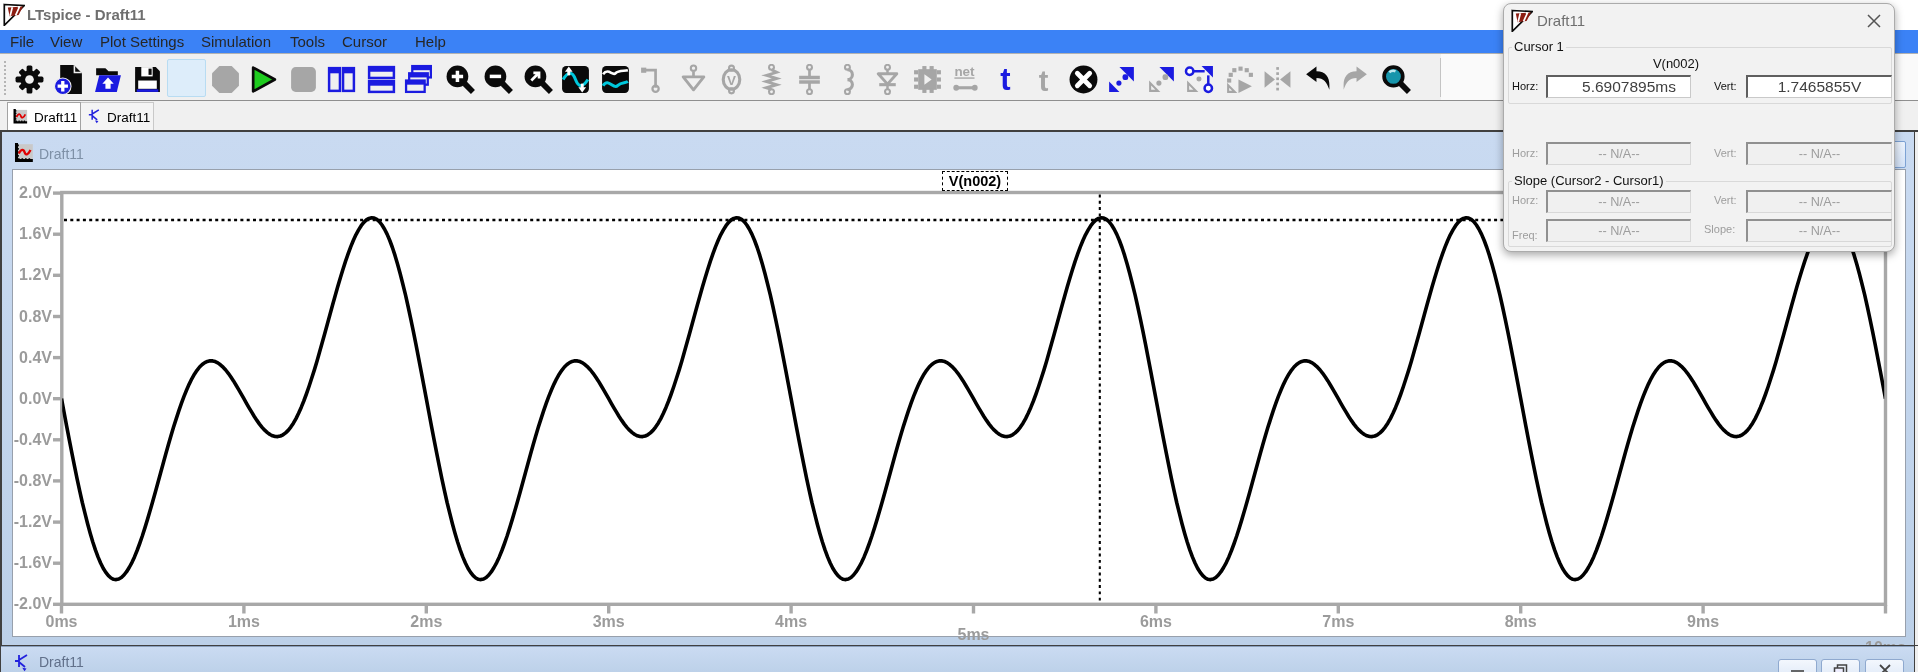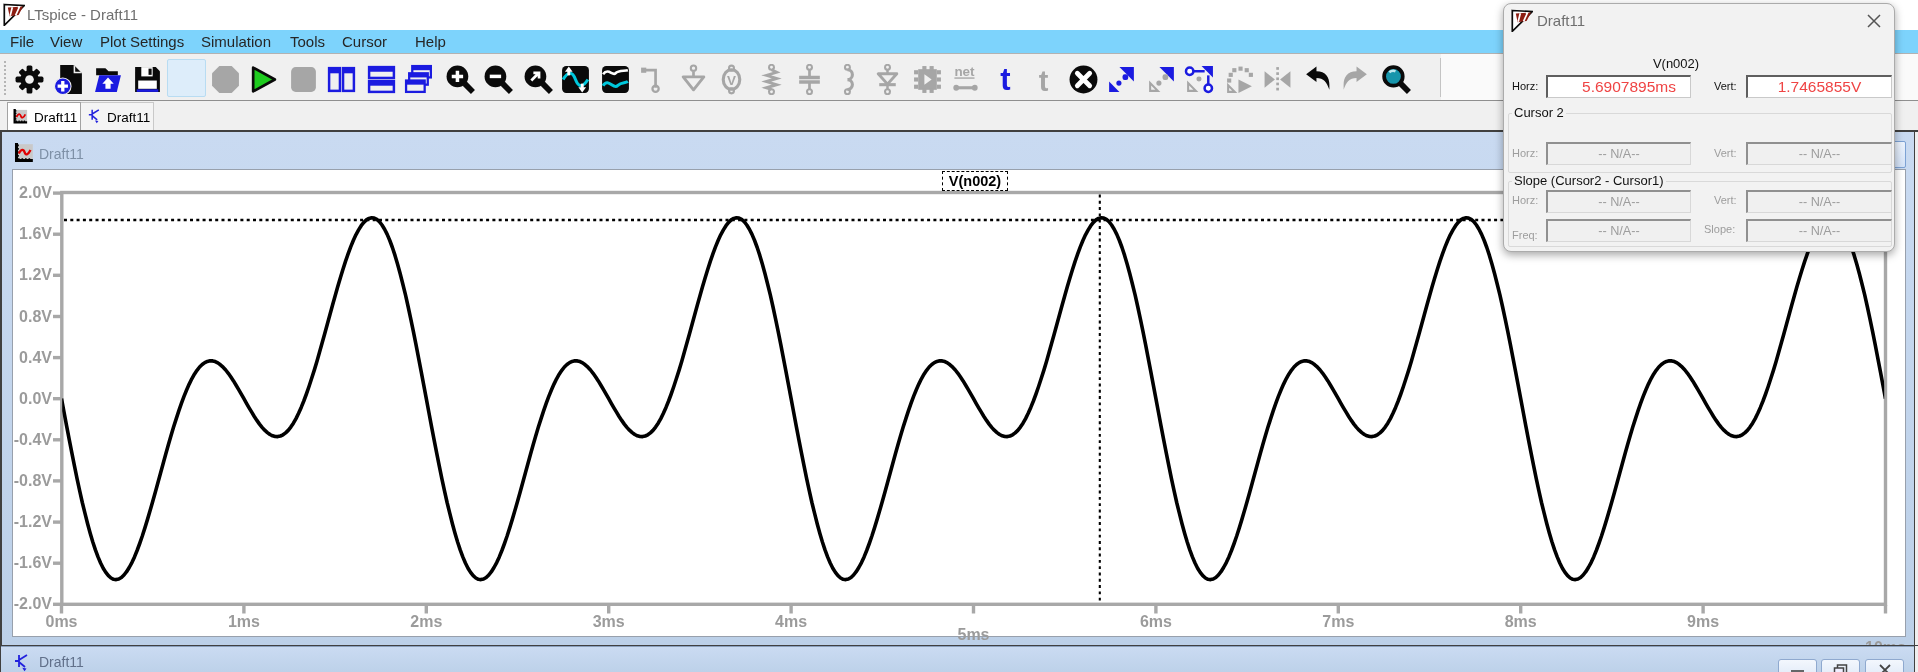--- a/index.html
+++ b/index.html
@@ -3,24 +3,24 @@
 <meta charset="utf-8">
 <style>
 * { margin:0; padding:0; box-sizing:border-box; }
 html,body { width:1918px; height:672px; overflow:hidden; background:#fff;
   font-family:"Liberation Sans", sans-serif; }
 .abs { position:absolute; }
 #win { position:relative; width:1918px; height:672px; background:#fff; }
 
 
 #titlebar { left:0; top:0; width:1918px; height:30px; background:#fff; }
-#titletext { left:27px; top:6px; font-size:15px; color:#6f6f6f; }
-
-
-#menubar { left:0; top:30px; width:1918px; height:24px; background:#7dd3fc; }
+#titletext { left:27px; top:6px; font-size:15px; color:#6f6f6f;font-weight:bold; }
+
+
+#menubar { left:0; top:30px; width:1918px; height:24px; background:#3b82f6; }
 #menubar span { position:absolute; top:3px; font-size:15px; color:#262626; }
 #menuline { left:0; top:53px; width:1918px; height:1px; background:#b2b2b2; }
 
 
 #toolbar { left:0; top:54px; width:1918px; height:46px; background:#f0f0f0; }
 #toolbar-right { left:1441px; top:54px; width:477px; height:46px; background:#fafafa; }
 #tbsep { left:1440px; top:58px; width:1px; height:39px; background:#c4c4c4; }
 #tbgrip { left:4px; top:61px; width:2px; height:34px;
   background-image:repeating-linear-gradient(#b5b5b5 0 2px, #f0f0f0 2px 4px); }
 #toolline { left:0; top:100px; width:1918px; height:1px; background:#8f8f8f; }
@@ -61,21 +61,21 @@
   border:1px solid #ababab; border-radius:8px;
   box-shadow:0 3px 9px rgba(0,0,0,0.35); }
 #dlgtitle { left:33px; top:8px; font-size:15px; color:#6f6f6f; }
 #dlgclose { left:362px; top:9px; width:16px; height:16px; }
 .grp { position:absolute; left:4px; width:384px; border:1px solid #d9d9d9; border-radius:2px; }
 .grplabel { position:absolute; left:3px; top:-9px; background:#f2f2f2; padding:0 2px;
   font-size:13px; color:#111; }
 .dlglab { position:absolute; font-size:11px; color:#111; }
 .dlglab.dis, .navlab { color:#9d9d9d; }
 .tbox { position:absolute; width:145px; height:23px; text-align:center; }
-.tbox.en { background:#fff; color:#ef4444; font-size:15.5px; line-height:20px;
+.tbox.en { background:#fff; color:#404040; font-size:15.5px; line-height:20px;
   border-top:2px solid #5f5f5f; border-left:2px solid #5f5f5f;
   border-right:1px solid #c9c9c9; border-bottom:1px solid #c9c9c9; }
 .tbox.dis { background:#f0f0f0; color:#9d9d9d; font-size:12.7px; line-height:21px;
   border-top:2px solid #909090; border-left:2px solid #909090;
   border-right:1px solid #d8d8d8; border-bottom:1px solid #d8d8d8; }
 
 
 #botline { left:0; top:645px; width:1918px; height:1px; background:#404040; }
 #botbar { left:1px; top:646px; width:1913px; height:26px;
   background:linear-gradient(#cadbf2,#bdd1e9); border-top:1px solid #8aa0bd; }
@@ -447,29 +447,29 @@
     <svg class="abs" style="left:7px;top:5px" width="22" height="23" viewBox="0 0 22 23">
       <path d="M1.3,1.5 L21.2,2.6 L1.3,22.3 Z" fill="#fff" stroke="#0a0a0a" stroke-width="1.7"></path>
       <path d="M4.8,4.6 L20,3.4 L15.6,12 L6.6,13.2 Z" fill="#8d1d12"></path>
       <path d="M9.3,4.2 L7.2,12.8 M14.8,3.8 L16.4,4 L12.6,12.4" stroke="#fff" stroke-width="1.7" fill="none"></path>
     </svg>
     <div class="abs" id="dlgtitle">Draft11</div>
     <svg class="abs" id="dlgclose" viewBox="0 0 16 16">
       <path d="M2,2 L14,14 M14,2 L2,14" stroke="#555" stroke-width="1.5"></path>
     </svg>
 
+    <div class="grp" style="top:43px;height:57px">
+      <span class="grplabel">Cursor 1</span>
+    </div>
     <div class="abs" style="left:112px;top:52px;width:120px;text-align:center;font-size:13px;color:#111">V(n002)</div>
     <div class="dlglab" style="left:8px;top:76px">Horz:</div>
     <div class="tbox en" style="left:42px;top:71px;padding-left:20px">5.6907895ms</div>
     <div class="dlglab" style="left:210px;top:76px">Vert:</div>
     <div class="tbox en" style="left:242px;top:71px;width:146px">1.7465855V</div>
 
-    <div class="grp" style="top:109px;height:60px">
-      <span class="grplabel">Cursor 2</span>
-    </div>
     <div class="dlglab dis" style="left:8px;top:143px">Horz:</div>
     <div class="tbox dis" style="left:42px;top:138px">-- N/A--</div>
     <div class="dlglab dis" style="left:210px;top:143px">Vert:</div>
     <div class="tbox dis" style="left:242px;top:138px;width:146px">-- N/A--</div>
 
     <div class="grp" style="top:177px;height:66px">
       <span class="grplabel">Slope (Cursor2 - Cursor1)</span>
     </div>
     <div class="dlglab dis" style="left:8px;top:190px">Horz:</div>
     <div class="tbox dis" style="left:42px;top:186px">-- N/A--</div>

